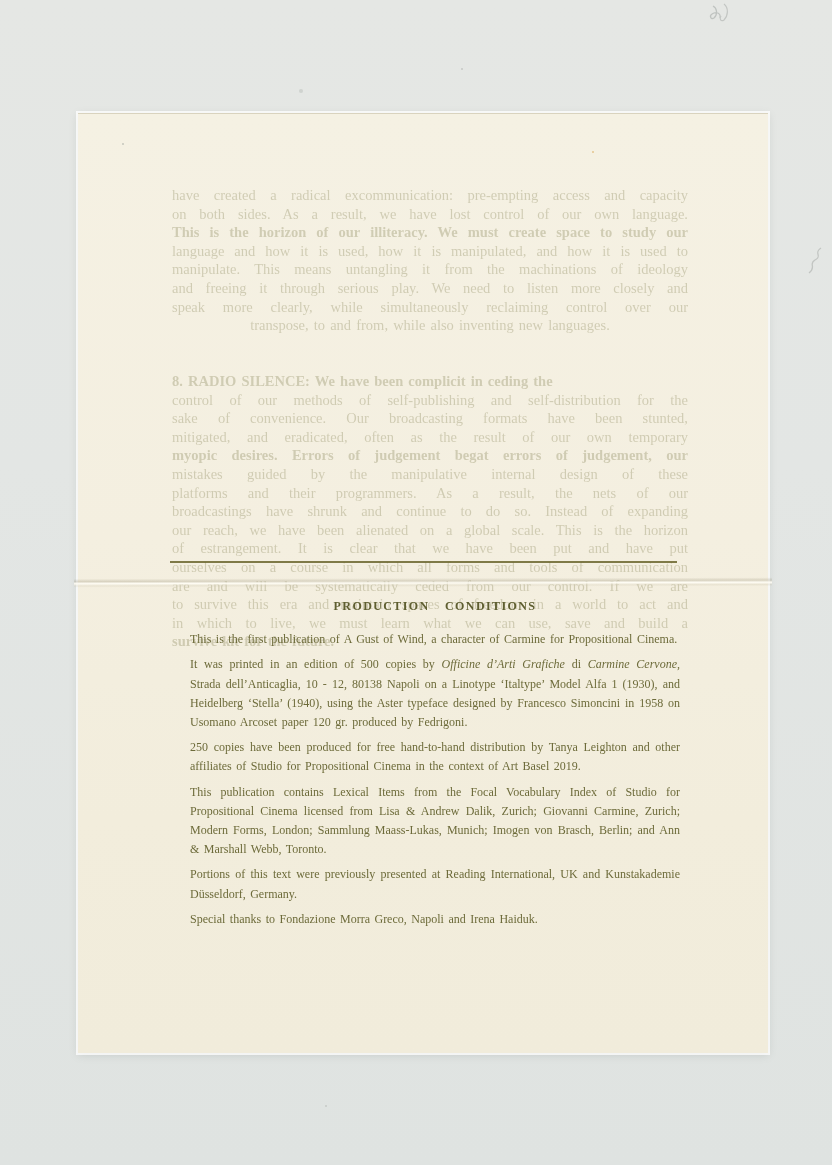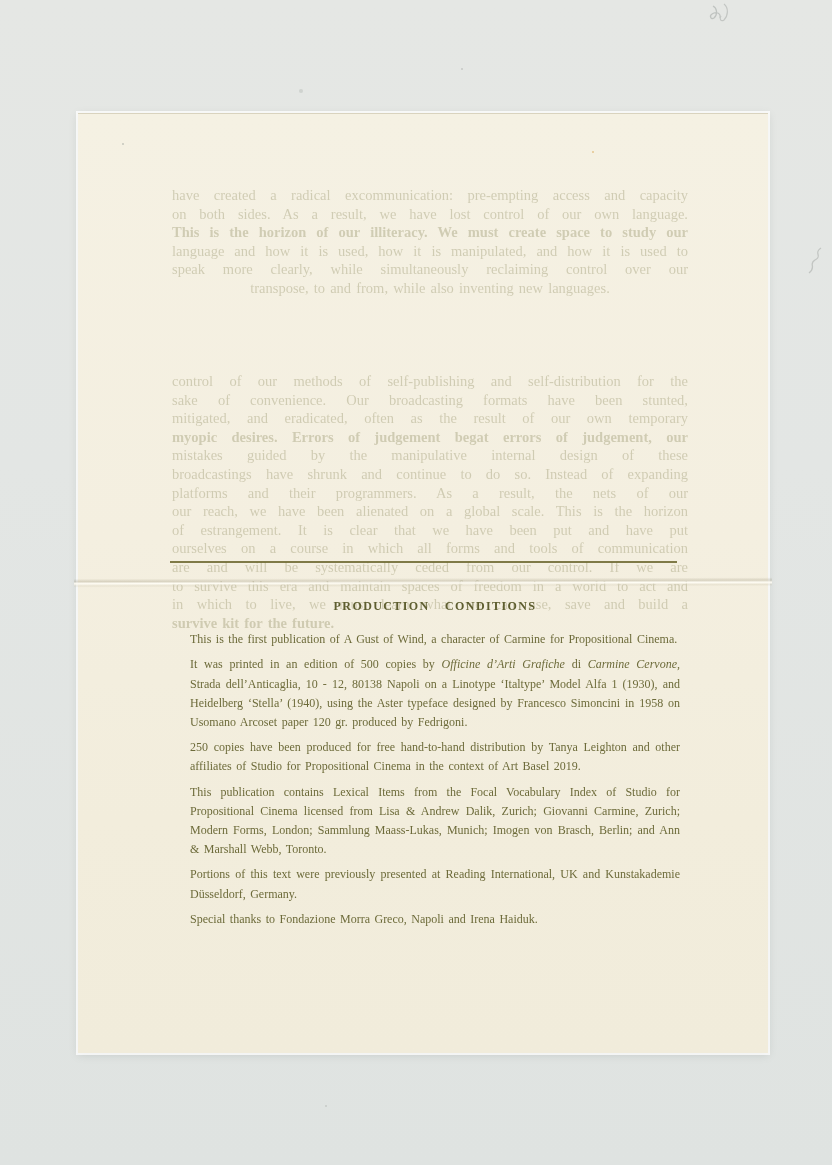--- a/index.html
+++ b/index.html
@@ -116,32 +116,35 @@
 
   <div class="speck"></div>
 
   <div class="paper">
 
     <div class="showthrough st-a">
         <div class="st-line">have created a radical excommunication: pre-empting access and capacity</div>
         <div class="st-line">on both sides. As a result, we have lost control of our own language.</div>
         <div class="st-line st-bold">This is the horizon of our illiteracy. We must create space to study our</div>
         <div class="st-line">language and how it is used, how it is manipulated, and how it is used to</div>
+        <div class="st-line">manipulate. This means untangling it from the machinations of ideology</div>
+        <div class="st-line">and freeing it through serious play. We need to listen more closely and</div>
         <div class="st-line">speak more clearly, while simultaneously reclaiming control over our</div>
         <div class="st-line a-c">transpose, to and from, while also inventing new languages.</div>
       </div>
 
     <div class="showthrough st-b">
+        <div class="st-line a-l st-bold">8. RADIO SILENCE: We have been complicit in ceding the</div>
         <div class="st-line">control of our methods of self-publishing and self-distribution for the</div>
         <div class="st-line">sake of convenience. Our broadcasting formats have been stunted,</div>
         <div class="st-line">mitigated, and eradicated, often as the result of our own temporary</div>
         <div class="st-line st-bold">myopic desires. Errors of judgement begat errors of judgement, our</div>
         <div class="st-line">mistakes guided by the manipulative internal design of these</div>
+        <div class="st-line">platforms and their programmers. As a result, the nets of our</div>
         <div class="st-line">broadcastings have shrunk and continue to do so. Instead of expanding</div>
-        <div class="st-line">platforms and their programmers. As a result, the nets of our</div>
         <div class="st-line">our reach, we have been alienated on a global scale. This is the horizon</div>
         <div class="st-line">of estrangement. It is clear that we have been put and have put</div>
         <div class="st-line">ourselves on a course in which all forms and tools of communication</div>
         <div class="st-line">are and will be systematically ceded from our control. If we are</div>
         <div class="st-line">to survive this era and maintain spaces of freedom in a world to act and</div>
         <div class="st-line">in which to live, we must learn what we can use, save and build a</div>
         <div class="st-line a-l st-bold">survive kit for the future.</div>
       </div>
 
     <div class="rule"></div>

